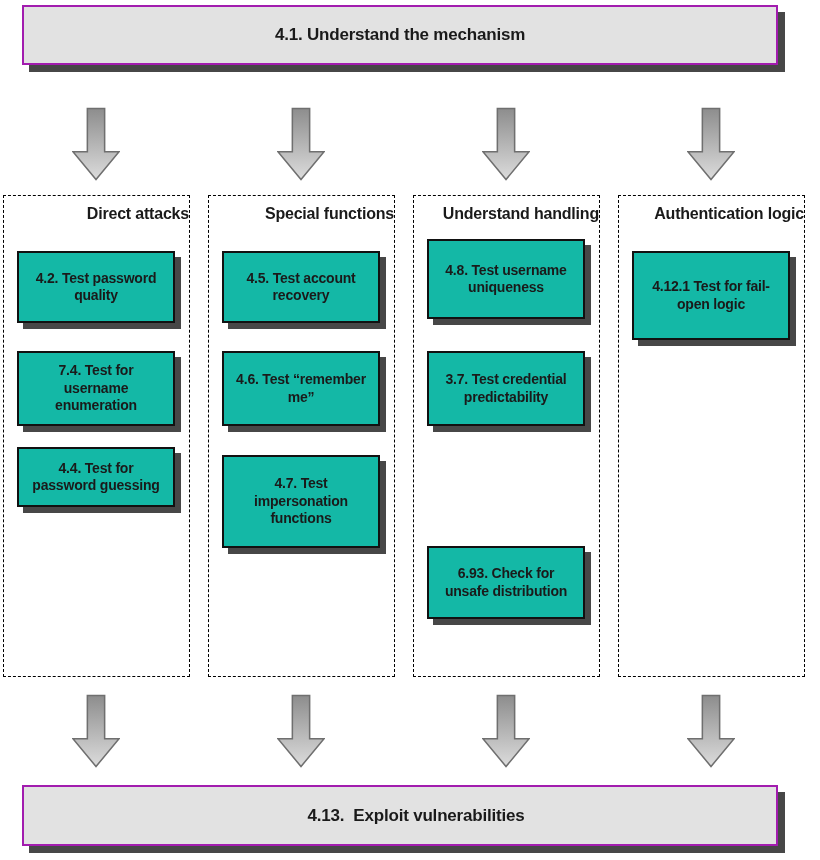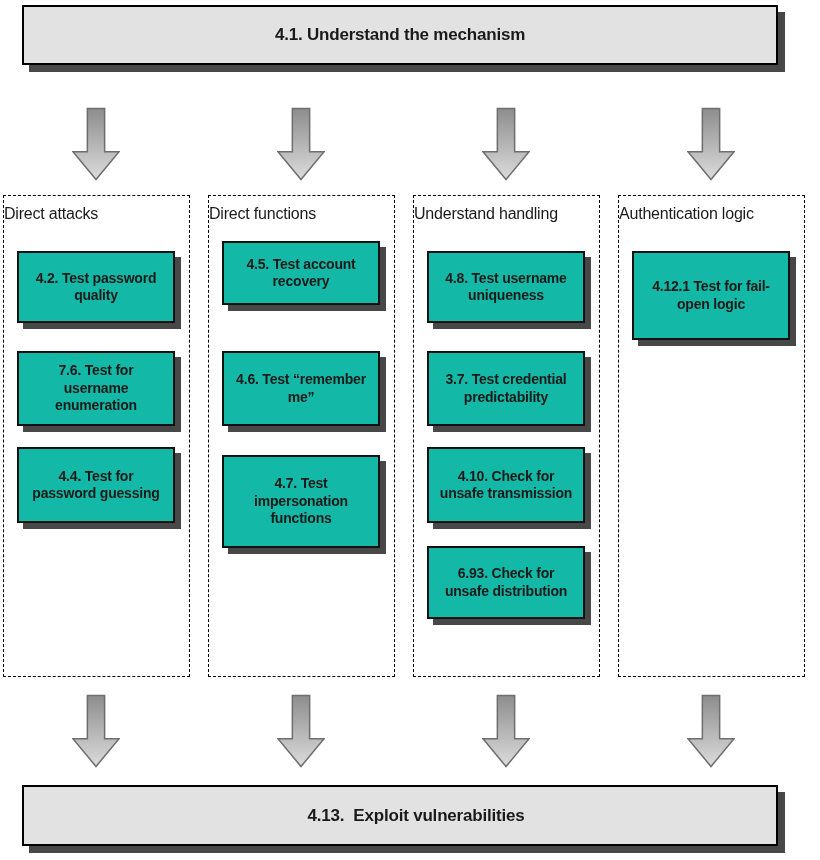--- a/index.html
+++ b/index.html
@@ -17,21 +17,21 @@
     overflow: hidden;
   }
   * { box-sizing: border-box; }
 
   
   .big-box {
     position: absolute;
     left: 22px;
     width: 756px;
     background: #e2e2e2;
-    border: 2px solid #000000;
+    border: 2px solid #a21caf;
     box-shadow: 7px 7px 0 #474747;
     display: flex;
     align-items: center;
     justify-content: center;
     font-weight: bold;
     font-size: 17px;
     letter-spacing: -0.2px;
     white-space: pre-wrap;
     text-align: center;
   }
@@ -42,22 +42,22 @@
   .column {
     position: absolute;
     top: 195px;
     height: 482px;
     width: 187px;
     border: 1px dashed #000000;
     background: #ffffff;
   }
   .col-header {
     padding-top: 9px;
-    text-align: left;
-    font-weight: normal;
+    text-align: right;
+    font-weight: bold;
     font-size: 16px;
     letter-spacing: -0.2px;
   }
 
   
   .step-box {
     position: absolute;
     left: 13px;
     width: 158px;
     background: #14b8a6;
@@ -116,46 +116,44 @@
     <polygon points="16,1 34,1 34,46 49,46 25,75 1,46 16,46" fill="url(#arrowGrad)" stroke="#6f6f6f" stroke-width="1.6"></polygon>
   </svg>
   <svg class="arrow row1 a4" viewBox="0 0 50 76">
     <polygon points="16,1 34,1 34,46 49,46 25,75 1,46 16,46" fill="url(#arrowGrad)" stroke="#6f6f6f" stroke-width="1.6"></polygon>
   </svg>
 
   <div class="column" style="left:3px">
     <div class="col-header">Direct attacks</div>
     <div class="step-box" style="top:55px;height:72px">4.2. Test password
 quality</div>
-    <div class="step-box" style="top:155px;height:75px">7.6. Test for
+    <div class="step-box" style="top:155px;height:75px">7.4. Test for
 username
 enumeration</div>
-    <div class="step-box" style="top:251px;height:76px">4.4. Test for
+    <div class="step-box" style="top:251px;height:60px">4.4. Test for
 password guessing</div>
   </div>
 
   <div class="column" style="left:208px">
-    <div class="col-header">Direct functions</div>
-    <div class="step-box" style="top:45px;height:64px">4.5. Test account
+    <div class="col-header">Special functions</div>
+    <div class="step-box" style="top:55px;height:72px">4.5. Test account
 recovery</div>
     <div class="step-box" style="top:155px;height:75px">4.6. Test “remember
 me”</div>
     <div class="step-box" style="top:259px;height:93px">4.7. Test
 impersonation
 functions</div>
   </div>
 
   <div class="column" style="left:413px">
     <div class="col-header">Understand handling</div>
-    <div class="step-box" style="top:55px;height:72px">4.8. Test username
+    <div class="step-box" style="top:43px;height:80px">4.8. Test username
 uniqueness</div>
     <div class="step-box" style="top:155px;height:75px">3.7. Test credential
 predictability</div>
-    <div class="step-box" style="top:251px;height:76px">4.10. Check for
-unsafe transmission</div>
     <div class="step-box" style="top:350px;height:73px">6.93. Check for
 unsafe distribution</div>
   </div>
 
   <div class="column" style="left:618px">
     <div class="col-header">Authentication logic</div>
     <div class="step-box" style="top:55px;height:89px">4.12.1 Test for fail-
 open logic</div>
   </div>
 

